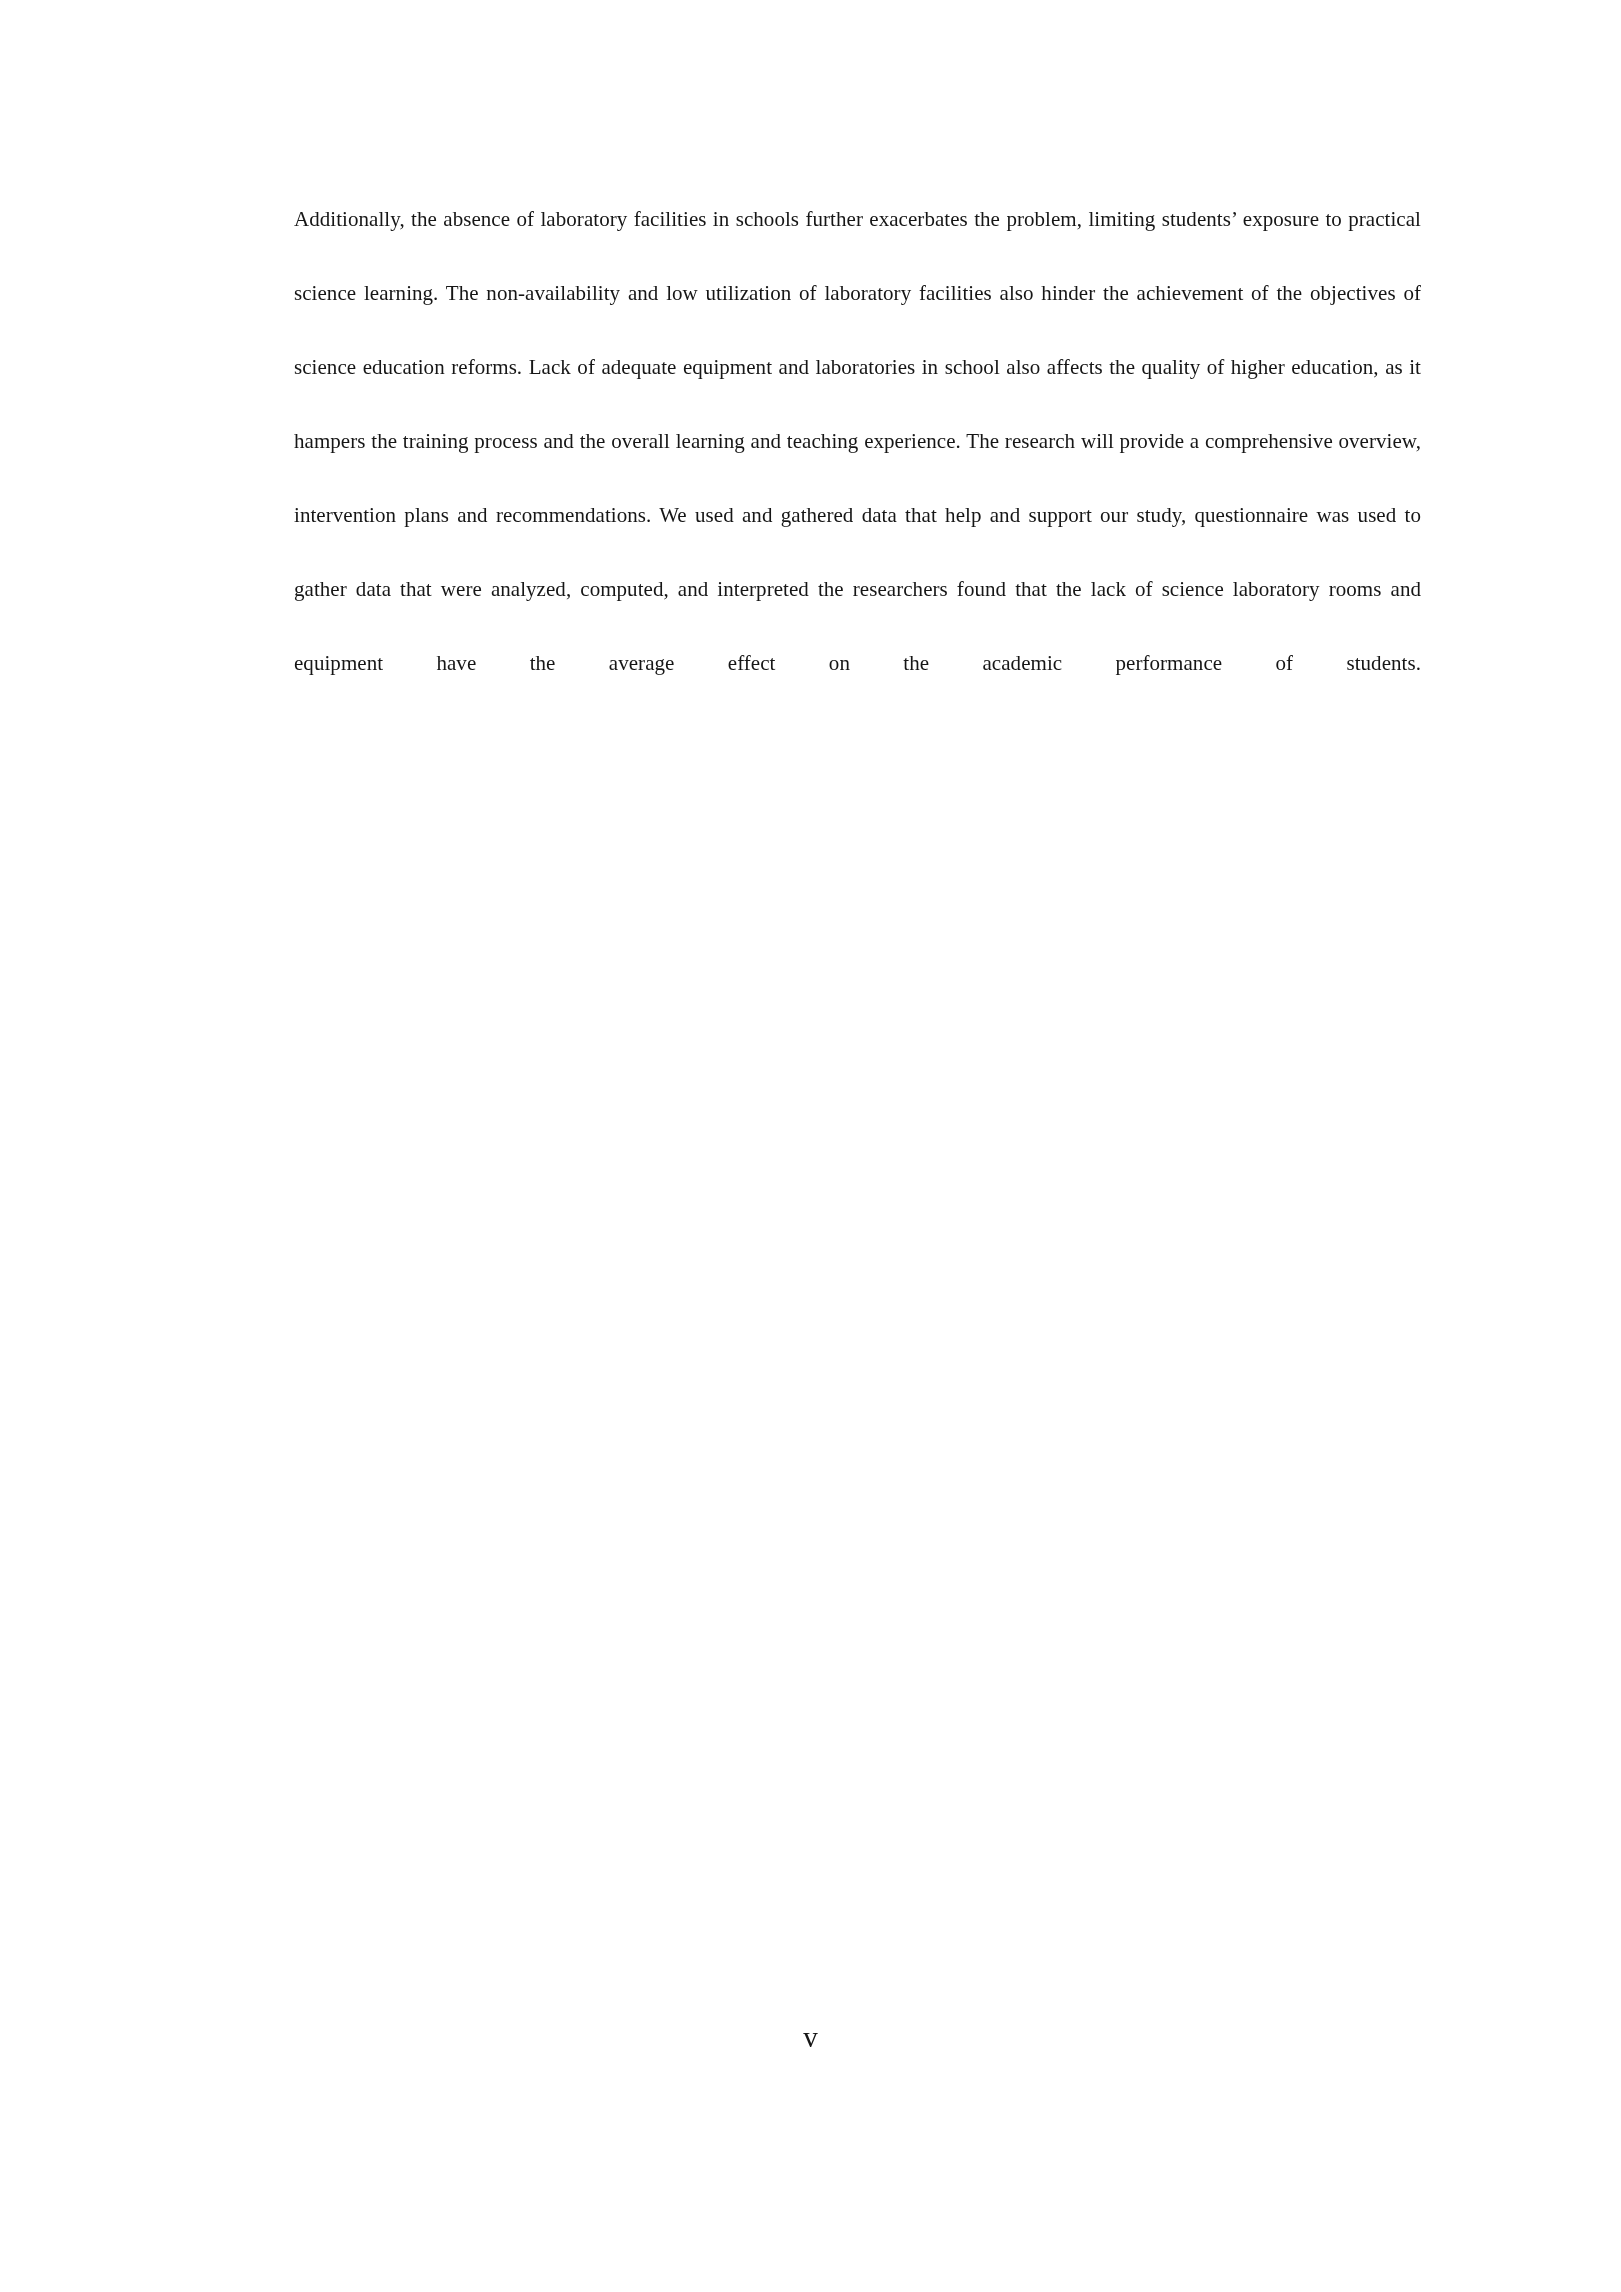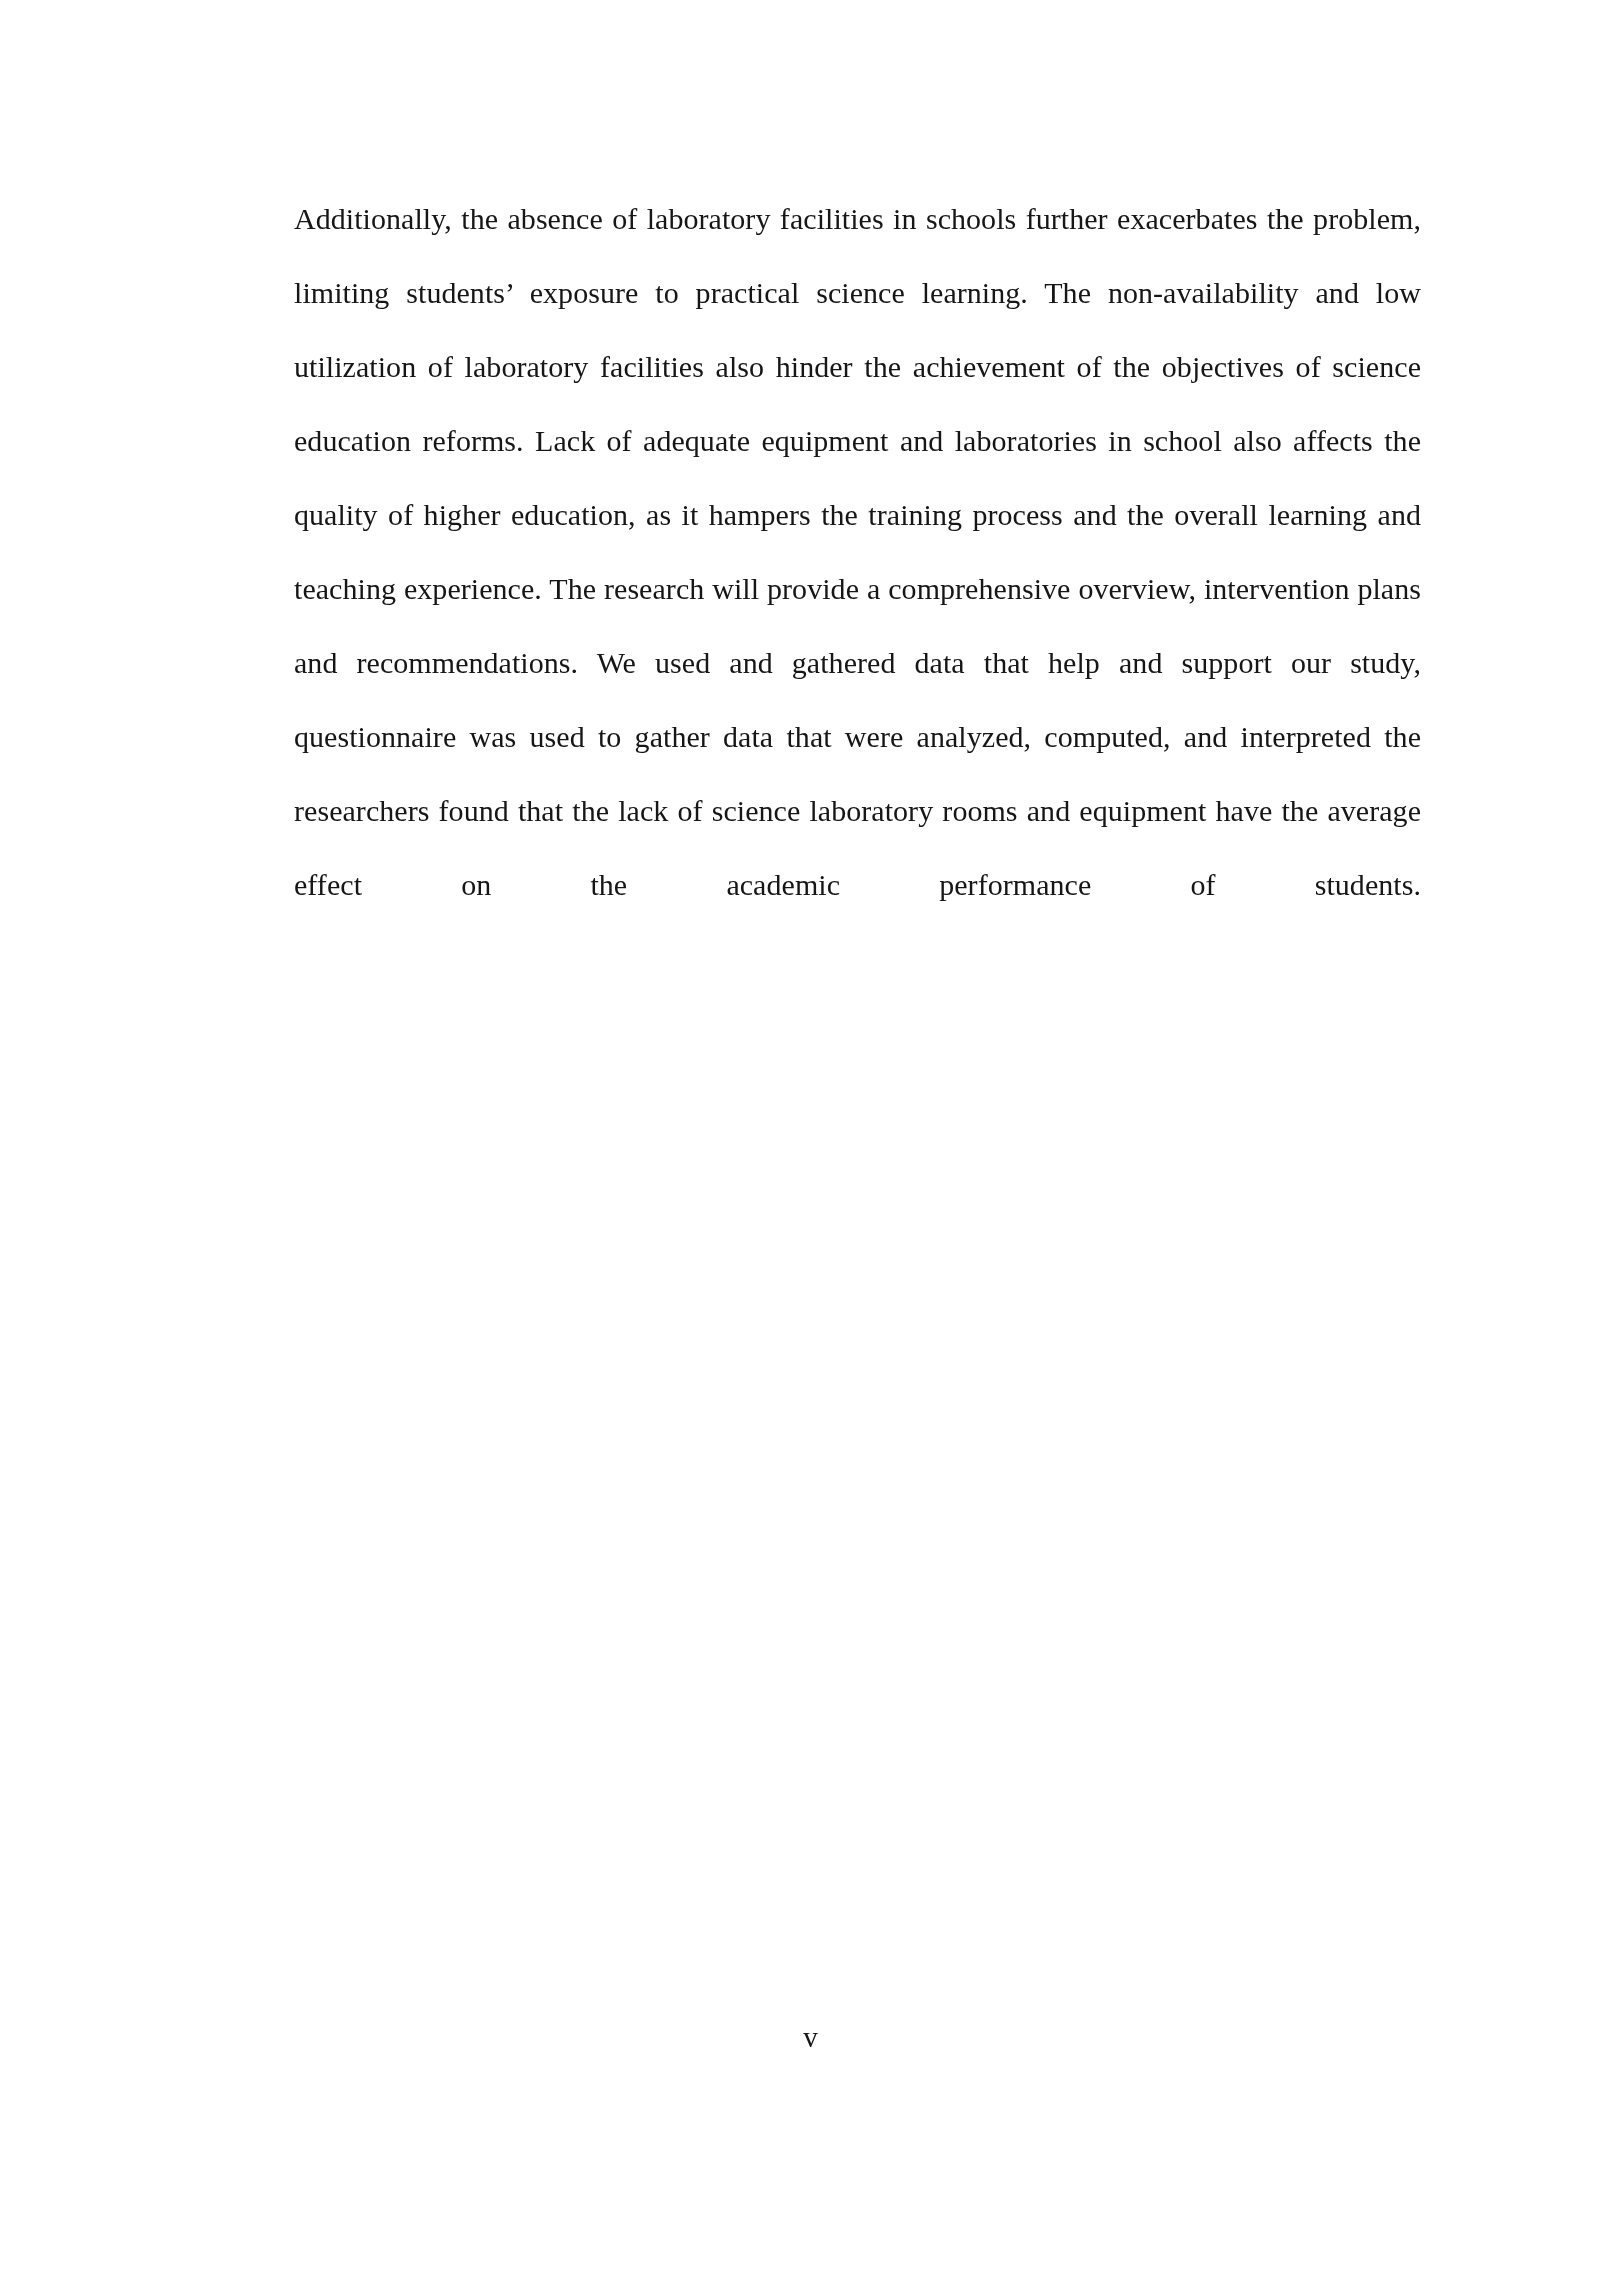--- a/index.html
+++ b/index.html
@@ -20,21 +20,21 @@
   .content-block {
     position: absolute;
     left: 294px;
     top: 182px;
     width: 1127px;
   }
 
   .body-paragraph {
     margin: 0;
     font-family: "Liberation Serif", "DejaVu Serif", serif;
-    font-size: 30px;
+    font-size: 21px;
     line-height: 74px;
     color: #161616;
     text-align: justify;
     text-justify: inter-word;
     -webkit-hyphens: none;
     hyphens: none;
     word-spacing: 0px;
     letter-spacing: 0.05px;
   }
 

